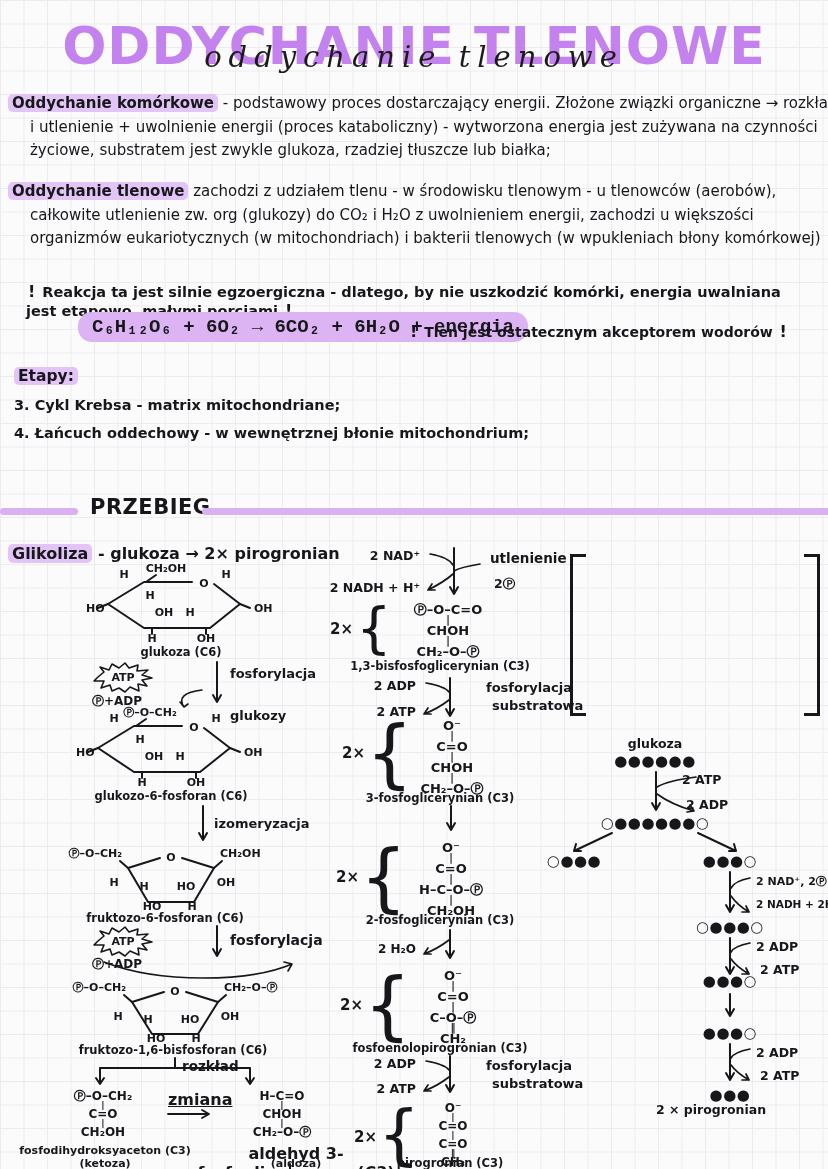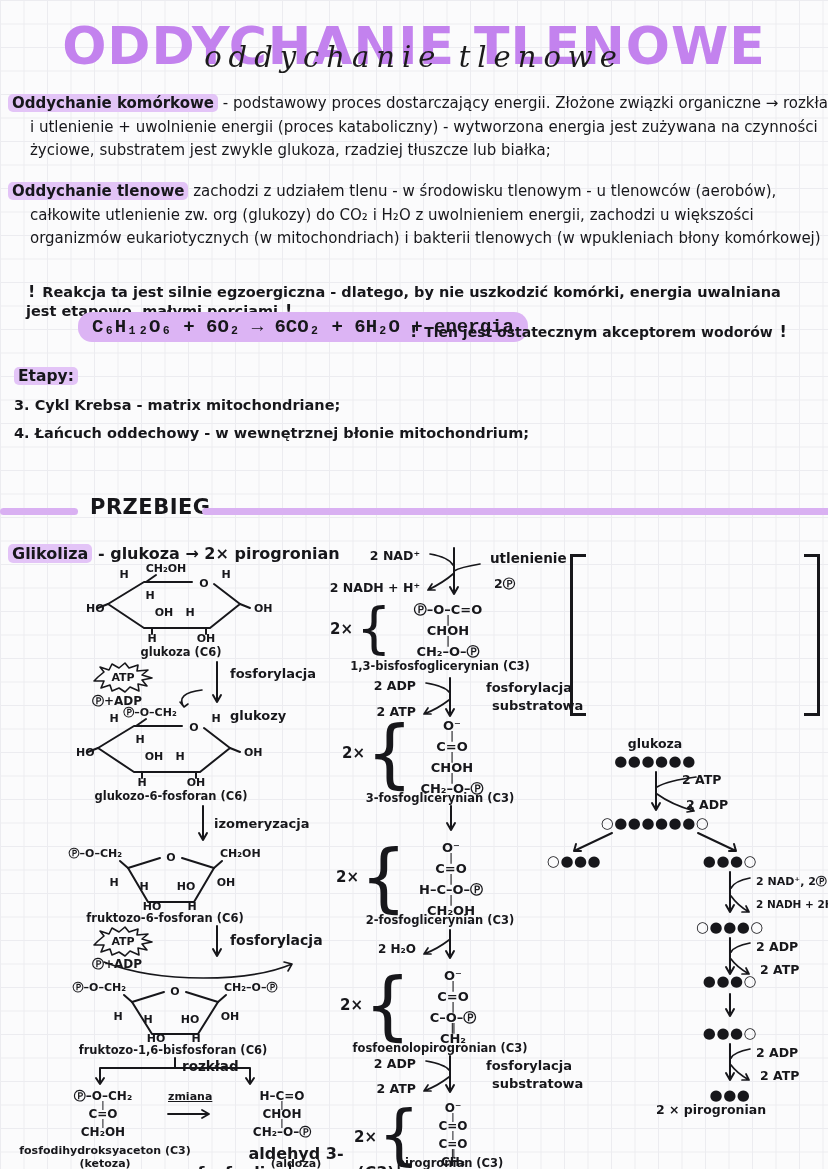--- a/index.html
+++ b/index.html
@@ -196,21 +196,21 @@
   <div class="abs mol sm" style="left:48px;top:1090px;width:110px;">
     <span class="m">Ⓟ–O–CH₂</span>
     <span class="b">|</span>
     <span class="m">C=O</span>
     <span class="b">|</span>
     <span class="m">CH₂OH</span>
   </div>
   <svg class="abs" style="left:166px;top:1106px;" width="50" height="14" viewBox="0 0 50 14">
     <path class="stroke" style="stroke-width:1.8" d="M2,8 H42 M36,4 L43,8 L36,12"></path>
   </svg>
-  <div class="abs" style="left:168px;top:1090px;font-size:11px;font-weight:700;text-decoration:underline;">zmiana</div>
+  <div class="abs" style="left:168px;top:1090px;font-size:16px;font-weight:700;text-decoration:underline;">zmiana</div>
   <div class="abs mol sm" style="left:222px;top:1090px;width:120px;">
     <span class="m">H–C=O</span>
     <span class="b">|</span>
     <span class="m">CHOH</span>
     <span class="b">|</span>
     <span class="m">CH₂–O–Ⓟ</span>
   </div>
   <div class="abs cap2" style="left:5px;top:1144px;width:200px;">fosfodihydroksyaceton (C3)</div>
   <div class="abs cap2" style="left:5px;top:1157px;width:200px;">(ketoza)</div>
   <div class="abs cap2" style="left:196px;top:1144px;width:200px;font-size:16px;">aldehyd 3-fosfoglicerynowy (C3)</div>

